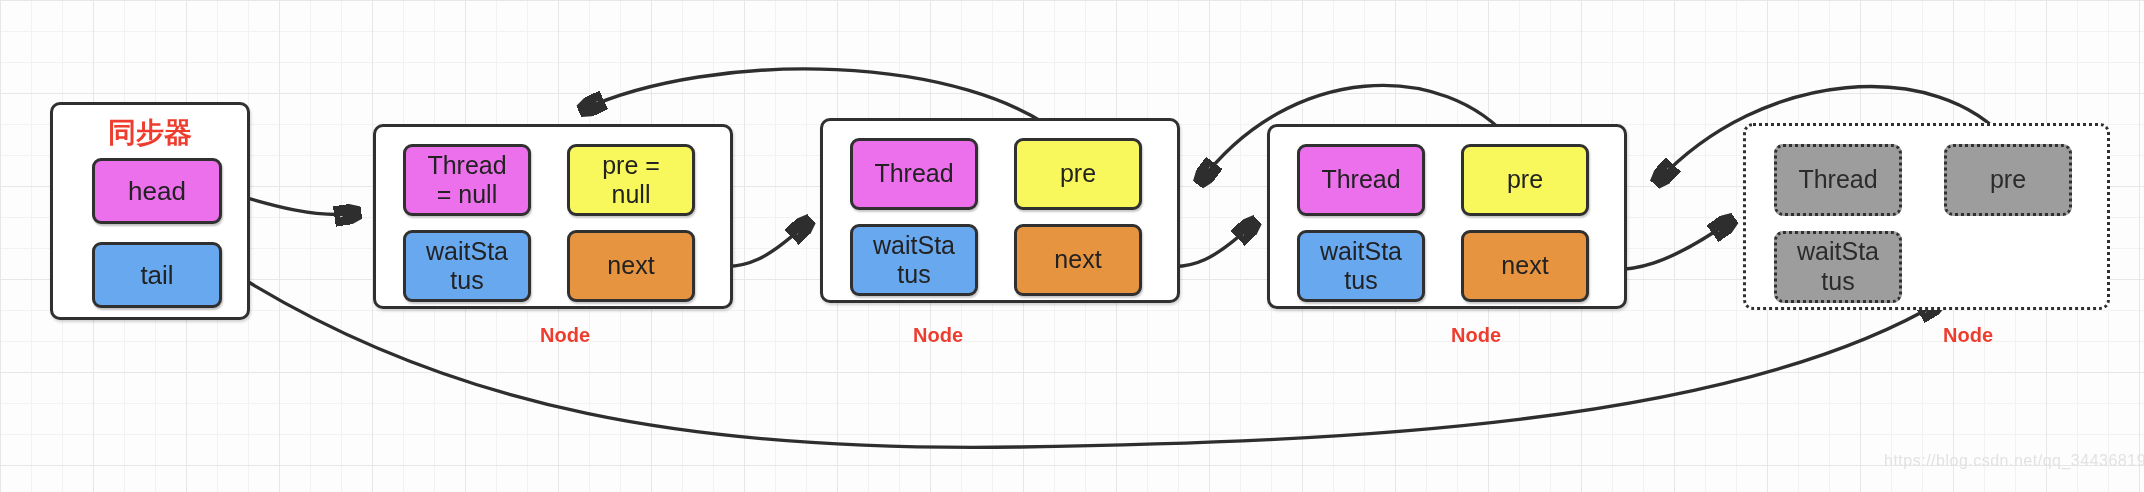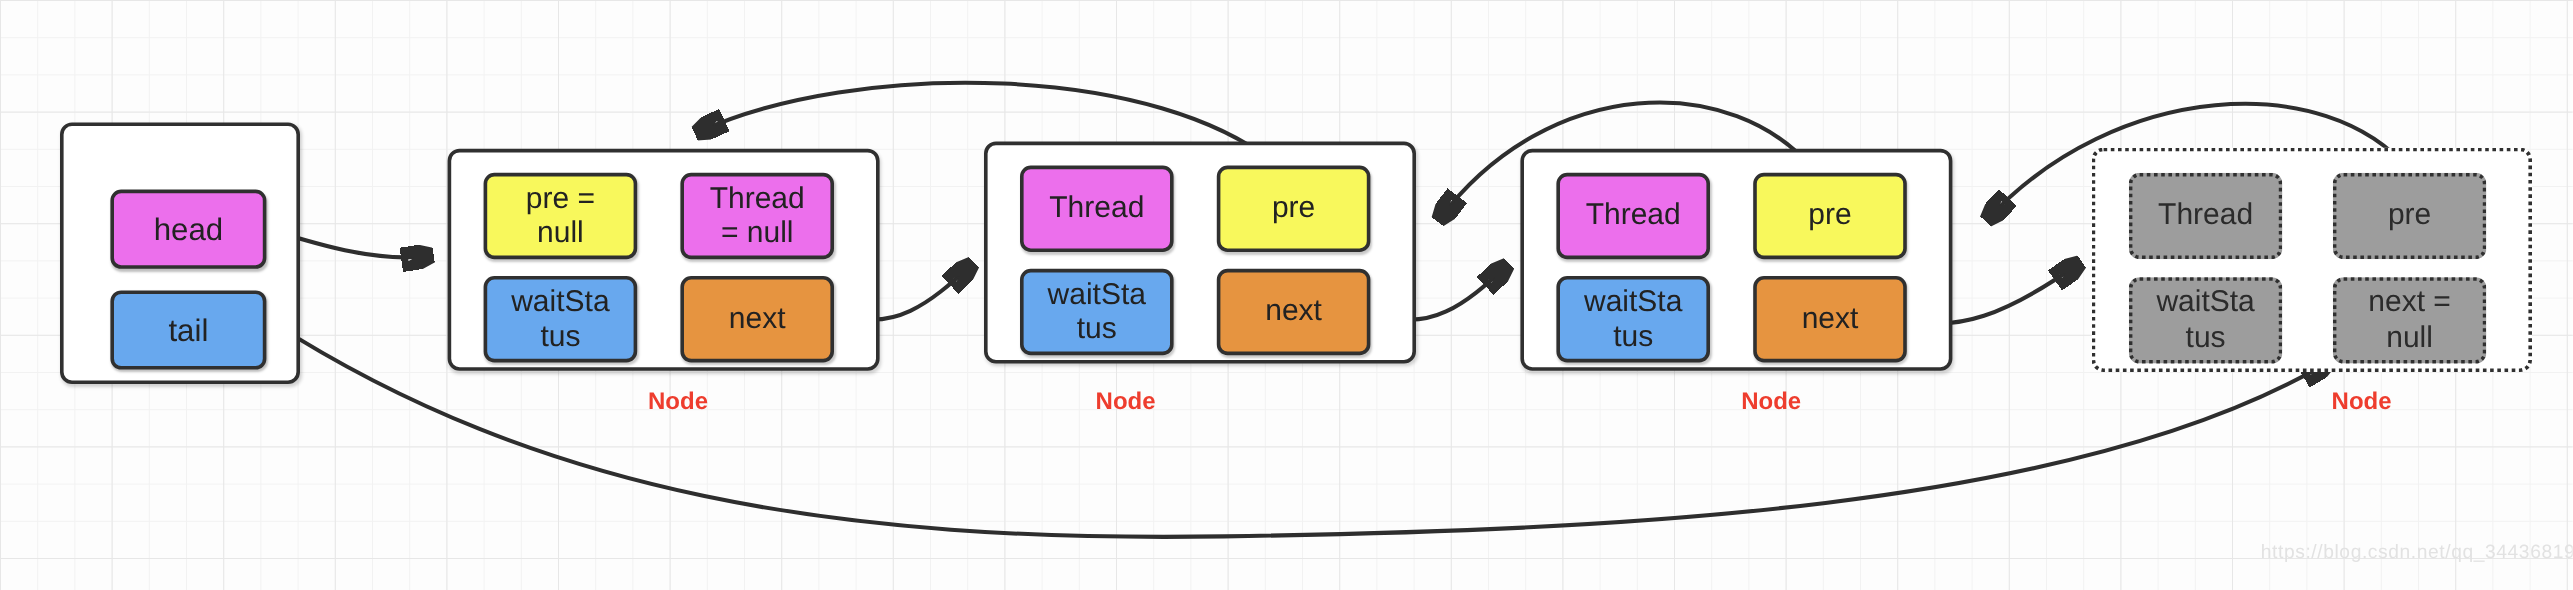--- a/index.html
+++ b/index.html
@@ -100,35 +100,36 @@
     <path d="M 700,261 C 744,278 776,252 809,221" marker-end="url(#ah)"></path>
     <path d="M 1068,141 C 968,52 712,50 582,110" marker-end="url(#ah)"></path>
     <path d="M 1147,261 C 1191,278 1222,253 1255,222" marker-end="url(#ah)"></path>
     <path d="M 1512,142 C 1444,60 1291,62 1200,182" marker-end="url(#ah)"></path>
     <path d="M 1576,262 C 1628,283 1678,258 1732,220" marker-end="url(#ah)"></path>
     <path d="M 2008,142 C 1938,58 1763,68 1657,182" marker-end="url(#ah)"></path>
     <path d="M 226,268 C 450,412 700,452 1020,447 C 1340,442 1730,426 1940,302" marker-end="url(#ah)"></path>
   </svg>
 
   <div class="sync-box">
+    <div class="sync-title">同步器</div>
     <div class="field field-head" style="background-color: rgb(236, 111, 236);">
       <span>head</span>
     </div>
     <div class="field field-tail" style="background-color: rgb(104, 168, 238);">
       <span>tail</span>
     </div>
   </div>
 
   <div class="node node-1">
     <div class="cells">
+      <div class="cell" style="background-color: rgb(236, 111, 236);">
+          <span>Thread = null</span>
+        </div>
       <div class="cell" style="background-color: rgb(248, 248, 92);">
           <span>pre = null</span>
-        </div>
-      <div class="cell" style="background-color: rgb(236, 111, 236);">
-          <span>Thread = null</span>
         </div>
       <div class="cell" style="background-color: rgb(104, 168, 238);">
           <span>waitStatus</span>
         </div>
       <div class="cell" style="background-color: rgb(230, 148, 64);">
           <span>next</span>
         </div>
     </div>
   </div>
   <div class="node-label nl-1">Node</div>
@@ -173,22 +174,19 @@
     <div class="cells">
       <div class="cell" style="background-color: rgb(157, 157, 157);">
           <span>Thread</span>
         </div>
       <div class="cell" style="background-color: rgb(157, 157, 157);">
           <span>pre</span>
         </div>
       <div class="cell" style="background-color: rgb(157, 157, 157);">
           <span>waitStatus</span>
         </div>
-      <div class="cell" style="background-color: rgb(157, 157, 157);">
-          <span>next = null</span>
-        </div>
     </div>
   </div>
   <div class="node-label nl-4">Node</div>
 
   <div class="watermark">https://blog.csdn.net/qq_34436819</div>
 
 </div>
 
 </body></html>

